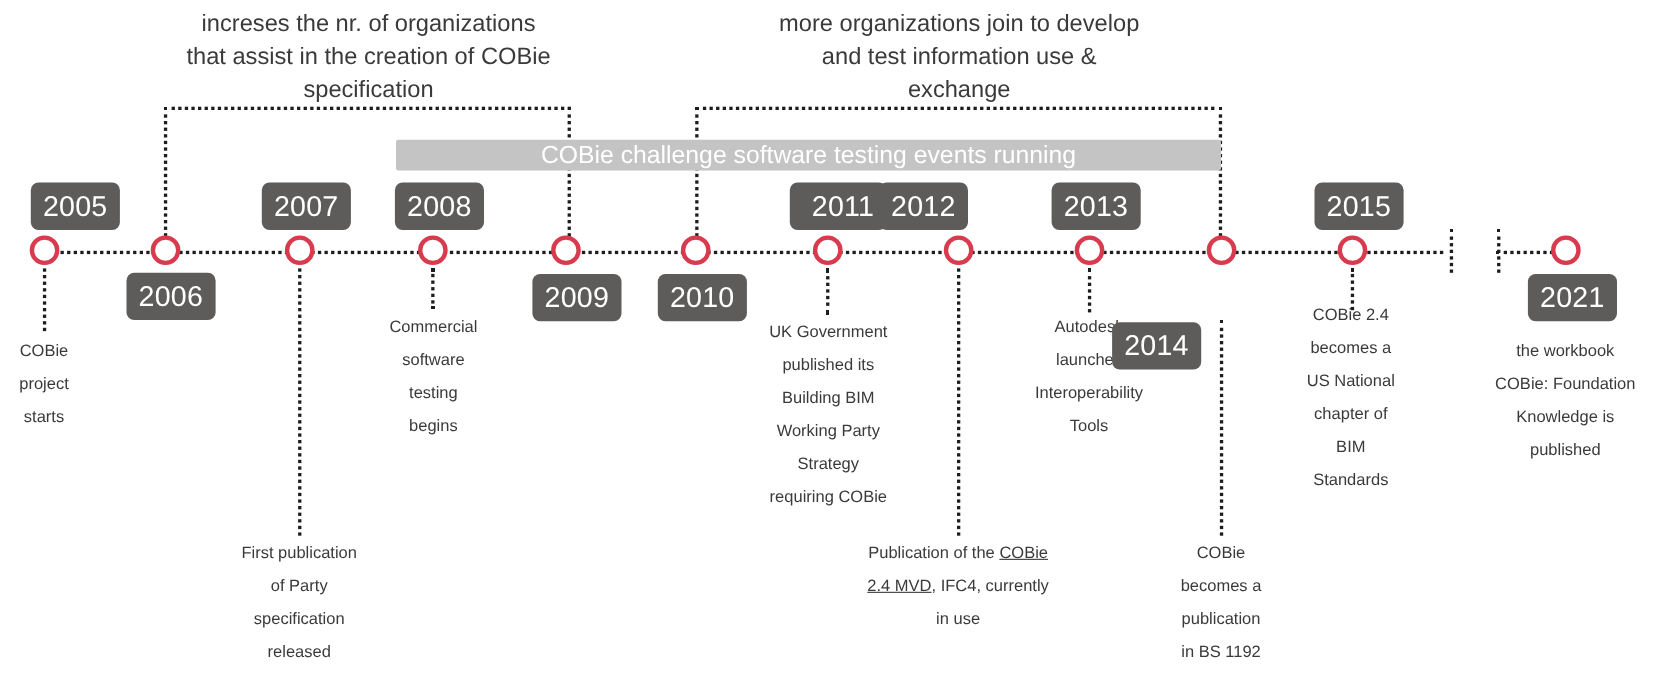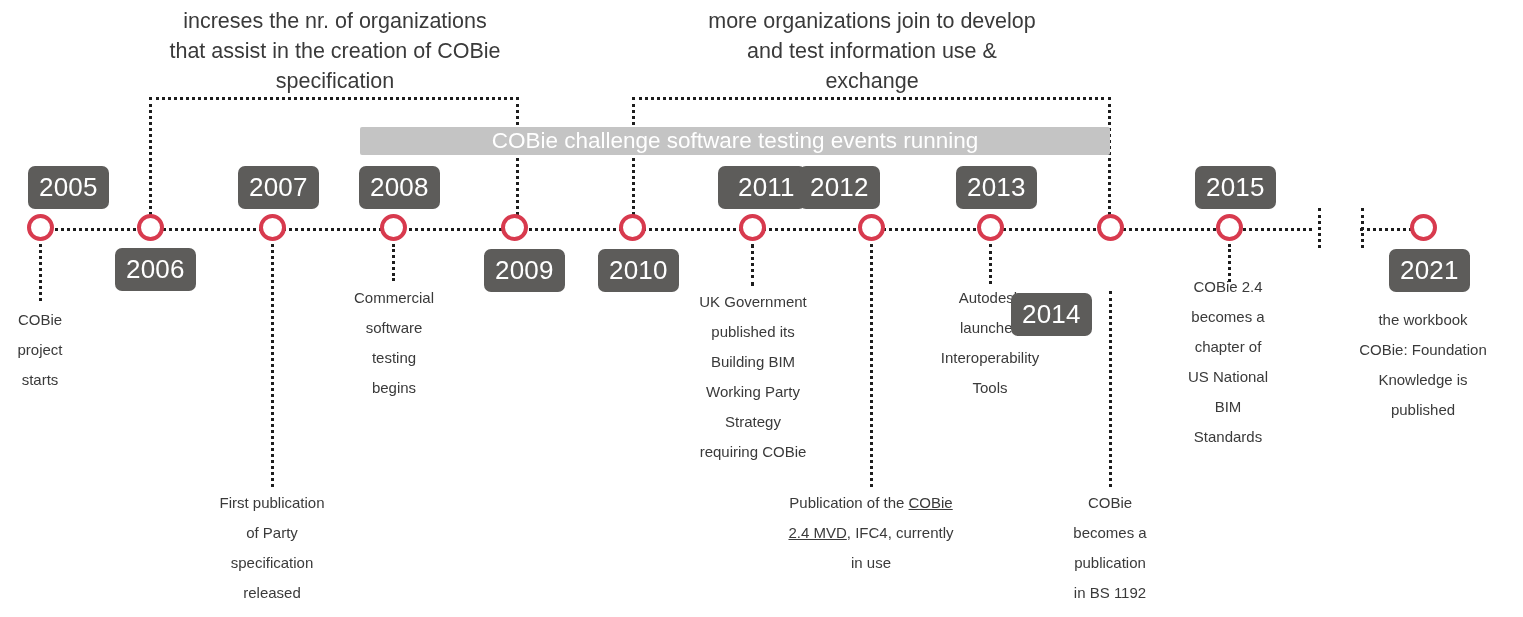--- a/index.html
+++ b/index.html
@@ -228,22 +228,22 @@
     <div>publication</div>
     <div>in BS 1192</div>
   </div>
 
   <div class="year-badge above" style="left:1195px; top:166px;">2015</div>
   <div class="node" style="left:1216px;"></div>
   <div class="leader" style="left:1228px; top:244px; height:38px;"></div>
   <div class="caption" style="left:1148px; top:272px; width:160px;">
     <div>COBie 2.4</div>
     <div>becomes a</div>
+    <div>US National</div>
     <div>chapter of</div>
-    <div>US National</div>
     <div>BIM</div>
     <div>Standards</div>
   </div>
 
   <div class="node" style="left:1410px;"></div>
   <div class="year-badge below" style="left:1389px; top:249px;">2021</div>
   <div class="caption" style="left:1318px; top:305px; width:210px;">
     <div>the workbook</div>
     <div>COBie: Foundation</div>
     <div>Knowledge is</div>

